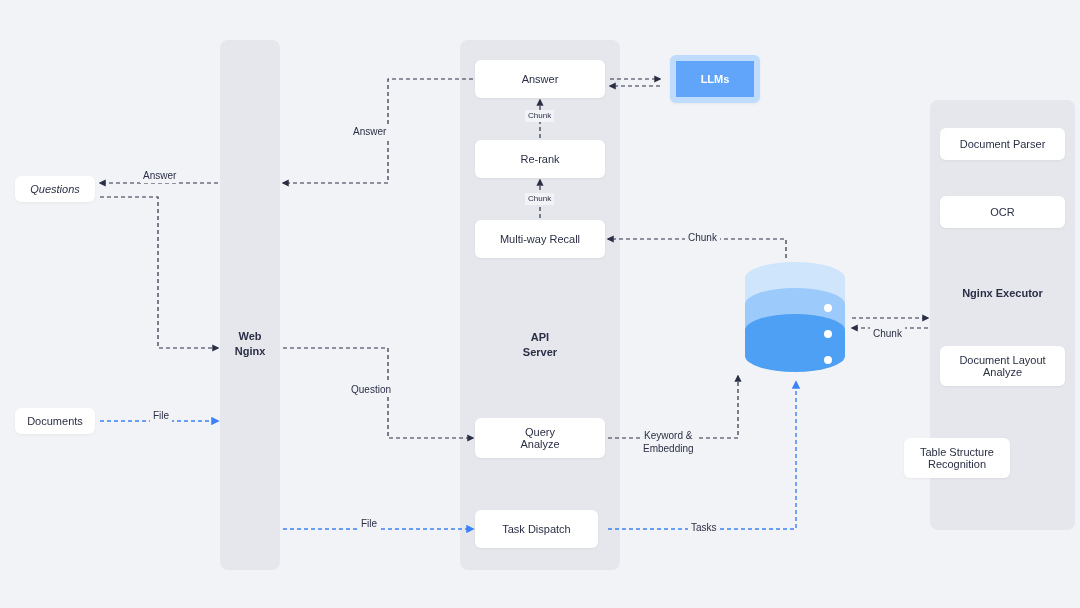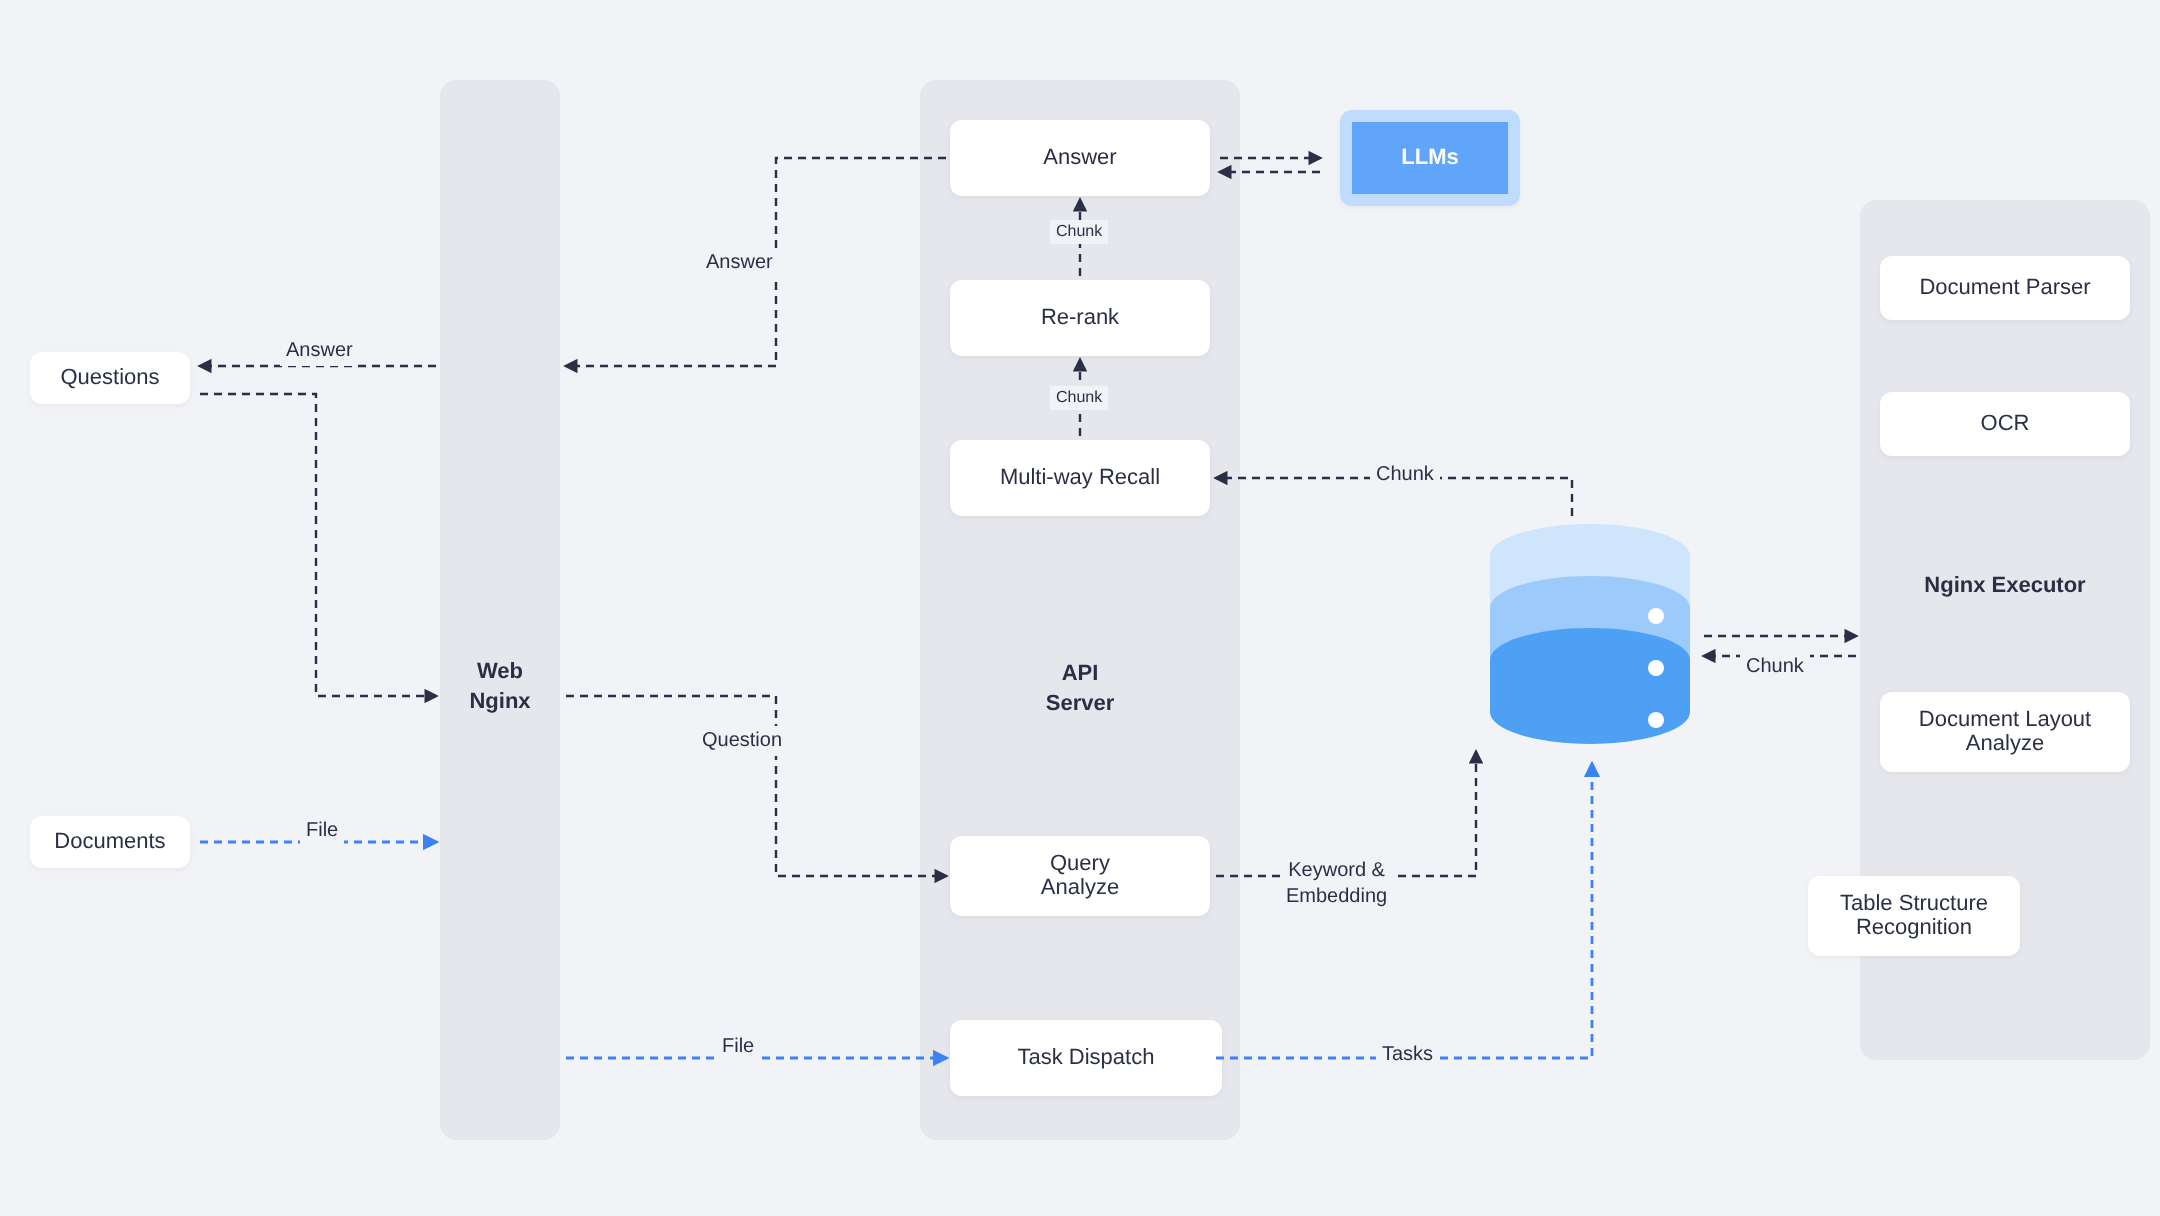--- a/index.html
+++ b/index.html
@@ -69,29 +69,29 @@
 
 <div class="col" style="left:220px; top:40px; width:60px; height:530px;"></div>
 <div class="col" style="left:460px; top:40px; width:160px; height:530px;"></div>
 <div class="col" style="left:930px; top:100px; width:145px; height:430px;"></div>
 
 <div class="col-label" style="left:220px; top:296px; width:60px; white-space:pre-line;margin-top:33px;">Web
 Nginx</div>
 <div class="col-label" style="left:460px; top:330px; width:160px; white-space:pre-line;">API
 Server</div>
 
-<div class="node" style="left:15px; top:176px; width:80px; height:26px;">Questions</div>
+<div class="node" style="left:15px; top:176px; width:80px; height:26px;font-style:italic;">Questions</div>
 <div class="node" style="left:15px; top:408px; width:80px; height:26px;">Documents</div>
 
 <div class="node" style="left:475px; top:60px; width:130px; height:38px;">Answer</div>
 <div class="node" style="left:475px; top:140px; width:130px; height:38px;">Re-rank</div>
 <div class="node" style="left:475px; top:220px; width:130px; height:38px;">Multi-way Recall</div>
 <div class="node" style="left:475px; top:418px; width:130px; height:40px; white-space:pre-line;">Query
 Analyze</div>
-<div class="node" style="left:475px; top:510px; width:136px; height:38px;text-align:right;">Task Dispatch</div>
+<div class="node" style="left:475px; top:510px; width:123px; height:38px;text-align:right;">Task Dispatch</div>
 
 <div class="node llm" style="left:670px; top:55px; width:90px; height:48px;">LLMs</div>
 
 <div class="node" style="left:940px; top:128px; width:125px; height:32px;">Document Parser</div>
 <div class="node" style="left:940px; top:196px; width:125px; height:32px;">OCR</div>
 <div class="col-label" style="left:940px; top:286px; width:125px;">Nginx Executor</div>
 <div class="node" style="left:940px; top:346px; width:125px; height:40px; white-space:pre-line;">Document Layout
 Analyze</div>
 <div class="node" style="left:904px; top:438px; width:106px; height:40px; white-space:pre-line;">Table Structure
 Recognition</div>
@@ -144,21 +144,21 @@
 
   <path d="M 608 529 L 796 529 L 796 382" stroke="#3b82f6" stroke-width="1.4" stroke-dasharray="4 3" fill="none" marker-end="url(#arr-blue)"></path>
 
   <path d="M 852 318 L 928 318" stroke="#2a2f45" stroke-width="1.2" stroke-dasharray="4 3" fill="none" marker-end="url(#arr-black)"></path>
   <path d="M 928 328 L 852 328" stroke="#2a2f45" stroke-width="1.2" stroke-dasharray="4 3" fill="none" marker-end="url(#arr-black)"></path>
 </svg>
 
 <div class="edge-label" style="left:140px; top:168px;">Answer</div>
 <div class="edge-label" style="left:150px; top:408px;">File</div>
 <div class="edge-label" style="left:350px; top:124px;">Answer</div>
-<div class="edge-label" style="left:348px; top:363px;">Question</div>
+<div class="edge-label" style="left:348px; top:382px;">Question</div>
 <div class="edge-label" style="left:358px; top:516px;">File</div>
 <div class="edge-label small" style="left:525px; top:110px;">Chunk</div>
 <div class="edge-label small" style="left:525px; top:193px;">Chunk</div>
 <div class="edge-label" style="left:685px; top:230px;">Chunk</div>
 <div class="edge-label" style="left:640px; top:428px; white-space:pre-line;">Keyword &amp;
 Embedding</div>
 <div class="edge-label" style="left:688px; top:520px;">Tasks</div>
 <div class="edge-label" style="left:870px; top:326px;">Chunk</div>
 
 </body></html>

